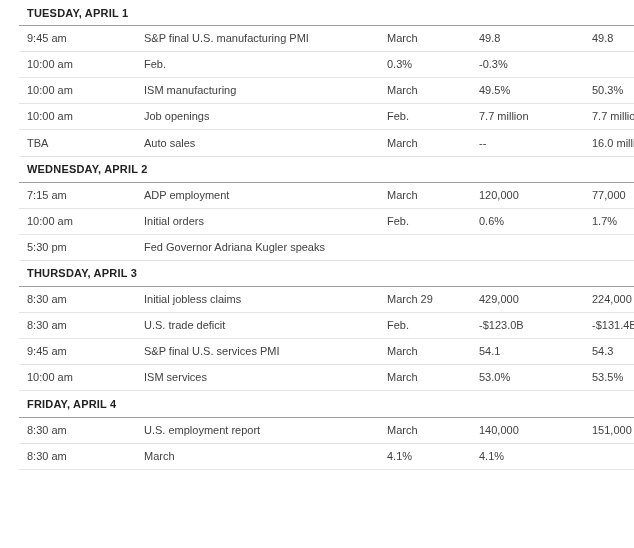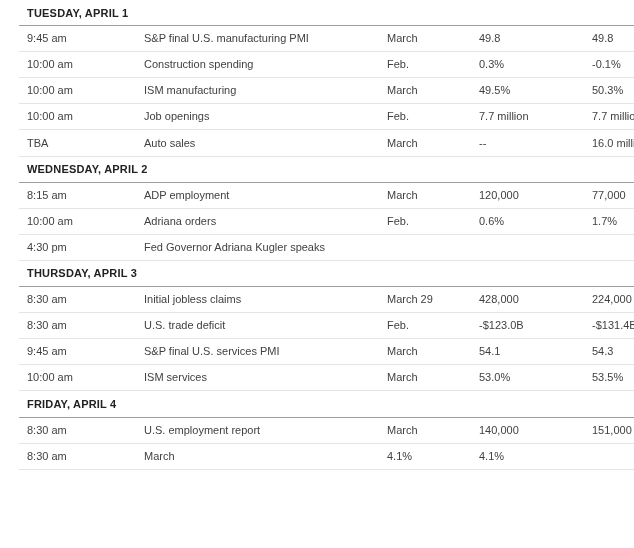--- a/index.html
+++ b/index.html
@@ -58,24 +58,23 @@
   <div class="row data-row">
     <div class="cell time">9:45 am</div>
     <div class="cell report">S&amp;P final U.S. manufacturing PMI</div>
     <div class="cell period">March</div>
     <div class="cell forecast">49.8</div>
     <div class="cell previous">49.8</div>
   </div>
 
   <div class="row data-row">
     <div class="cell time">10:00 am</div>
-    <div class="cell report">Construction spending</div>
     <div class="cell period">Feb.</div>
     <div class="cell forecast">0.3%</div>
-    <div class="cell previous">-0.1%</div>
+    <div class="cell previous">-0.3%</div>
   </div>
 
   <div class="row data-row">
     <div class="cell time">10:00 am</div>
     <div class="cell report">ISM manufacturing</div>
     <div class="cell period">March</div>
     <div class="cell forecast">49.5%</div>
     <div class="cell previous">50.3%</div>
   </div>
 
@@ -95,54 +94,54 @@
     <div class="cell previous">16.0 million</div>
   </div>
 </div>
 
   <div class="section">
     <div class="row header-row">
       <div class="date-header">WEDNESDAY, APRIL 2</div>
     </div>
 
   <div class="row data-row">
-    <div class="cell time">8:15 am</div>
+    <div class="cell time">7:15 am</div>
     <div class="cell report">ADP employment</div>
     <div class="cell period">March</div>
     <div class="cell forecast">120,000</div>
     <div class="cell previous">77,000</div>
   </div>
 
   <div class="row data-row">
     <div class="cell time">10:00 am</div>
-    <div class="cell report">Adriana orders</div>
+    <div class="cell report">Initial orders</div>
     <div class="cell period">Feb.</div>
     <div class="cell forecast">0.6%</div>
     <div class="cell previous">1.7%</div>
   </div>
 
   <div class="row data-row">
-    <div class="cell time">4:30 pm</div>
+    <div class="cell time">5:30 pm</div>
     <div class="cell report">Fed Governor Adriana Kugler speaks</div>
     <div class="cell period"></div>
     <div class="cell forecast"></div>
     <div class="cell previous"></div>
   </div>
 </div>
 
   <div class="section">
     <div class="row header-row">
       <div class="date-header">THURSDAY, APRIL 3</div>
     </div>
 
   <div class="row data-row">
     <div class="cell time">8:30 am</div>
     <div class="cell report">Initial jobless claims</div>
     <div class="cell period">March 29</div>
-    <div class="cell forecast">428,000</div>
+    <div class="cell forecast">429,000</div>
     <div class="cell previous">224,000</div>
   </div>
 
   <div class="row data-row">
     <div class="cell time">8:30 am</div>
     <div class="cell report">U.S. trade deficit</div>
     <div class="cell period">Feb.</div>
     <div class="cell forecast">-$123.0B</div>
     <div class="cell previous">-$131.4B</div>
   </div>

